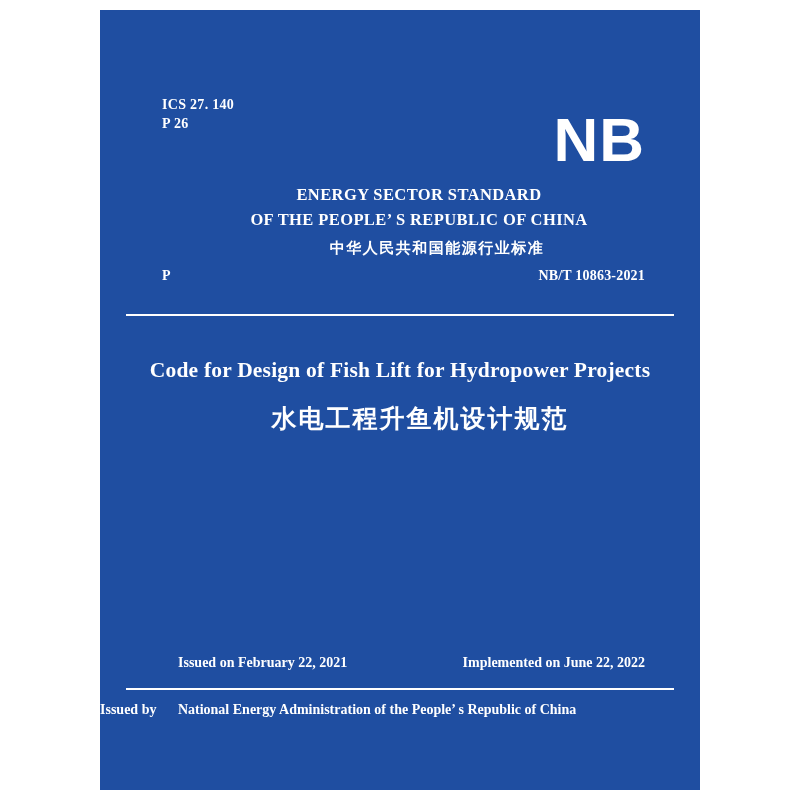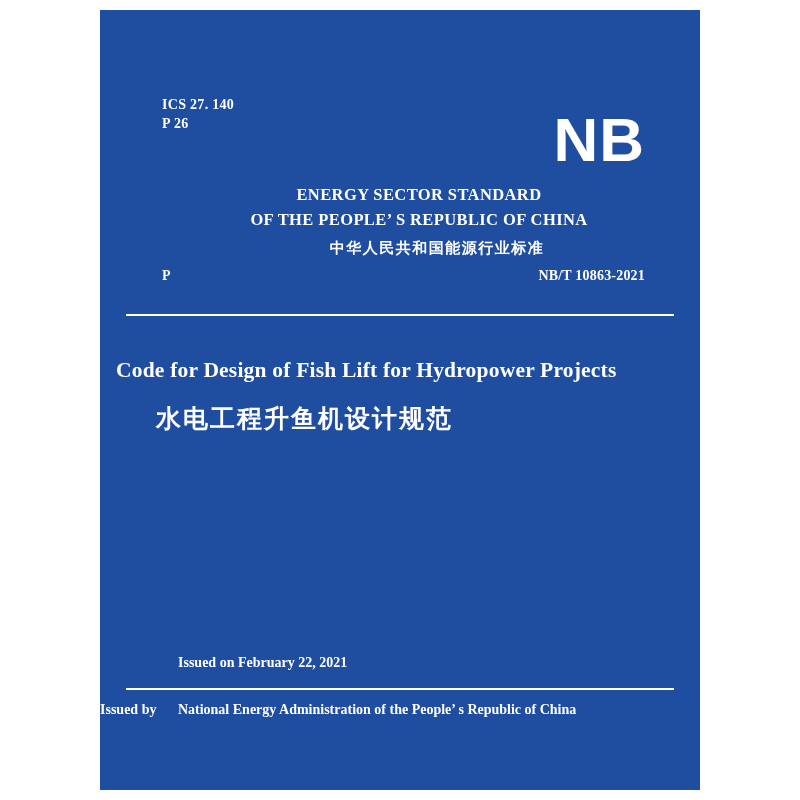--- a/index.html
+++ b/index.html
@@ -112,24 +112,24 @@
     height: 2px;
     background: #ffffff;
   }
 
   .rule-top { top: 304px; }
   .rule-bottom { top: 678px; }
 
   
   .title-block {
     position: absolute;
-    left: 16px;
+    left: 0;
     top: 345px;
     width: 100%;
-    text-align: left;
+    text-align: center;
   }
 
   .title-en {
     font-weight: bold;
     font-size: 21.5px;
     letter-spacing: 0.2px;
     line-height: 30px;
   }
 
   .title-cn {
@@ -203,20 +203,21 @@
 
   <div class="rule rule-top"></div>
 
   <div class="title-block">
     <div class="title-en">Code for Design of Fish Lift for Hydropower Projects</div>
     <div class="title-cn">水电工程升鱼机设计规范</div>
   </div>
 
   <div class="dates-row">
     <div class="issued-date">Issued on February 22, 2021</div>
+    <div class="implemented-date">Implemented on June 22, 2022</div>
   </div>
 
   <div class="rule rule-bottom"></div>
 
   <div class="issuer-row">
     <span class="issuer-label">Issued by</span>
     <span>National Energy Administration of the People’ s Republic of China</span>
   </div>
 
 </div>

